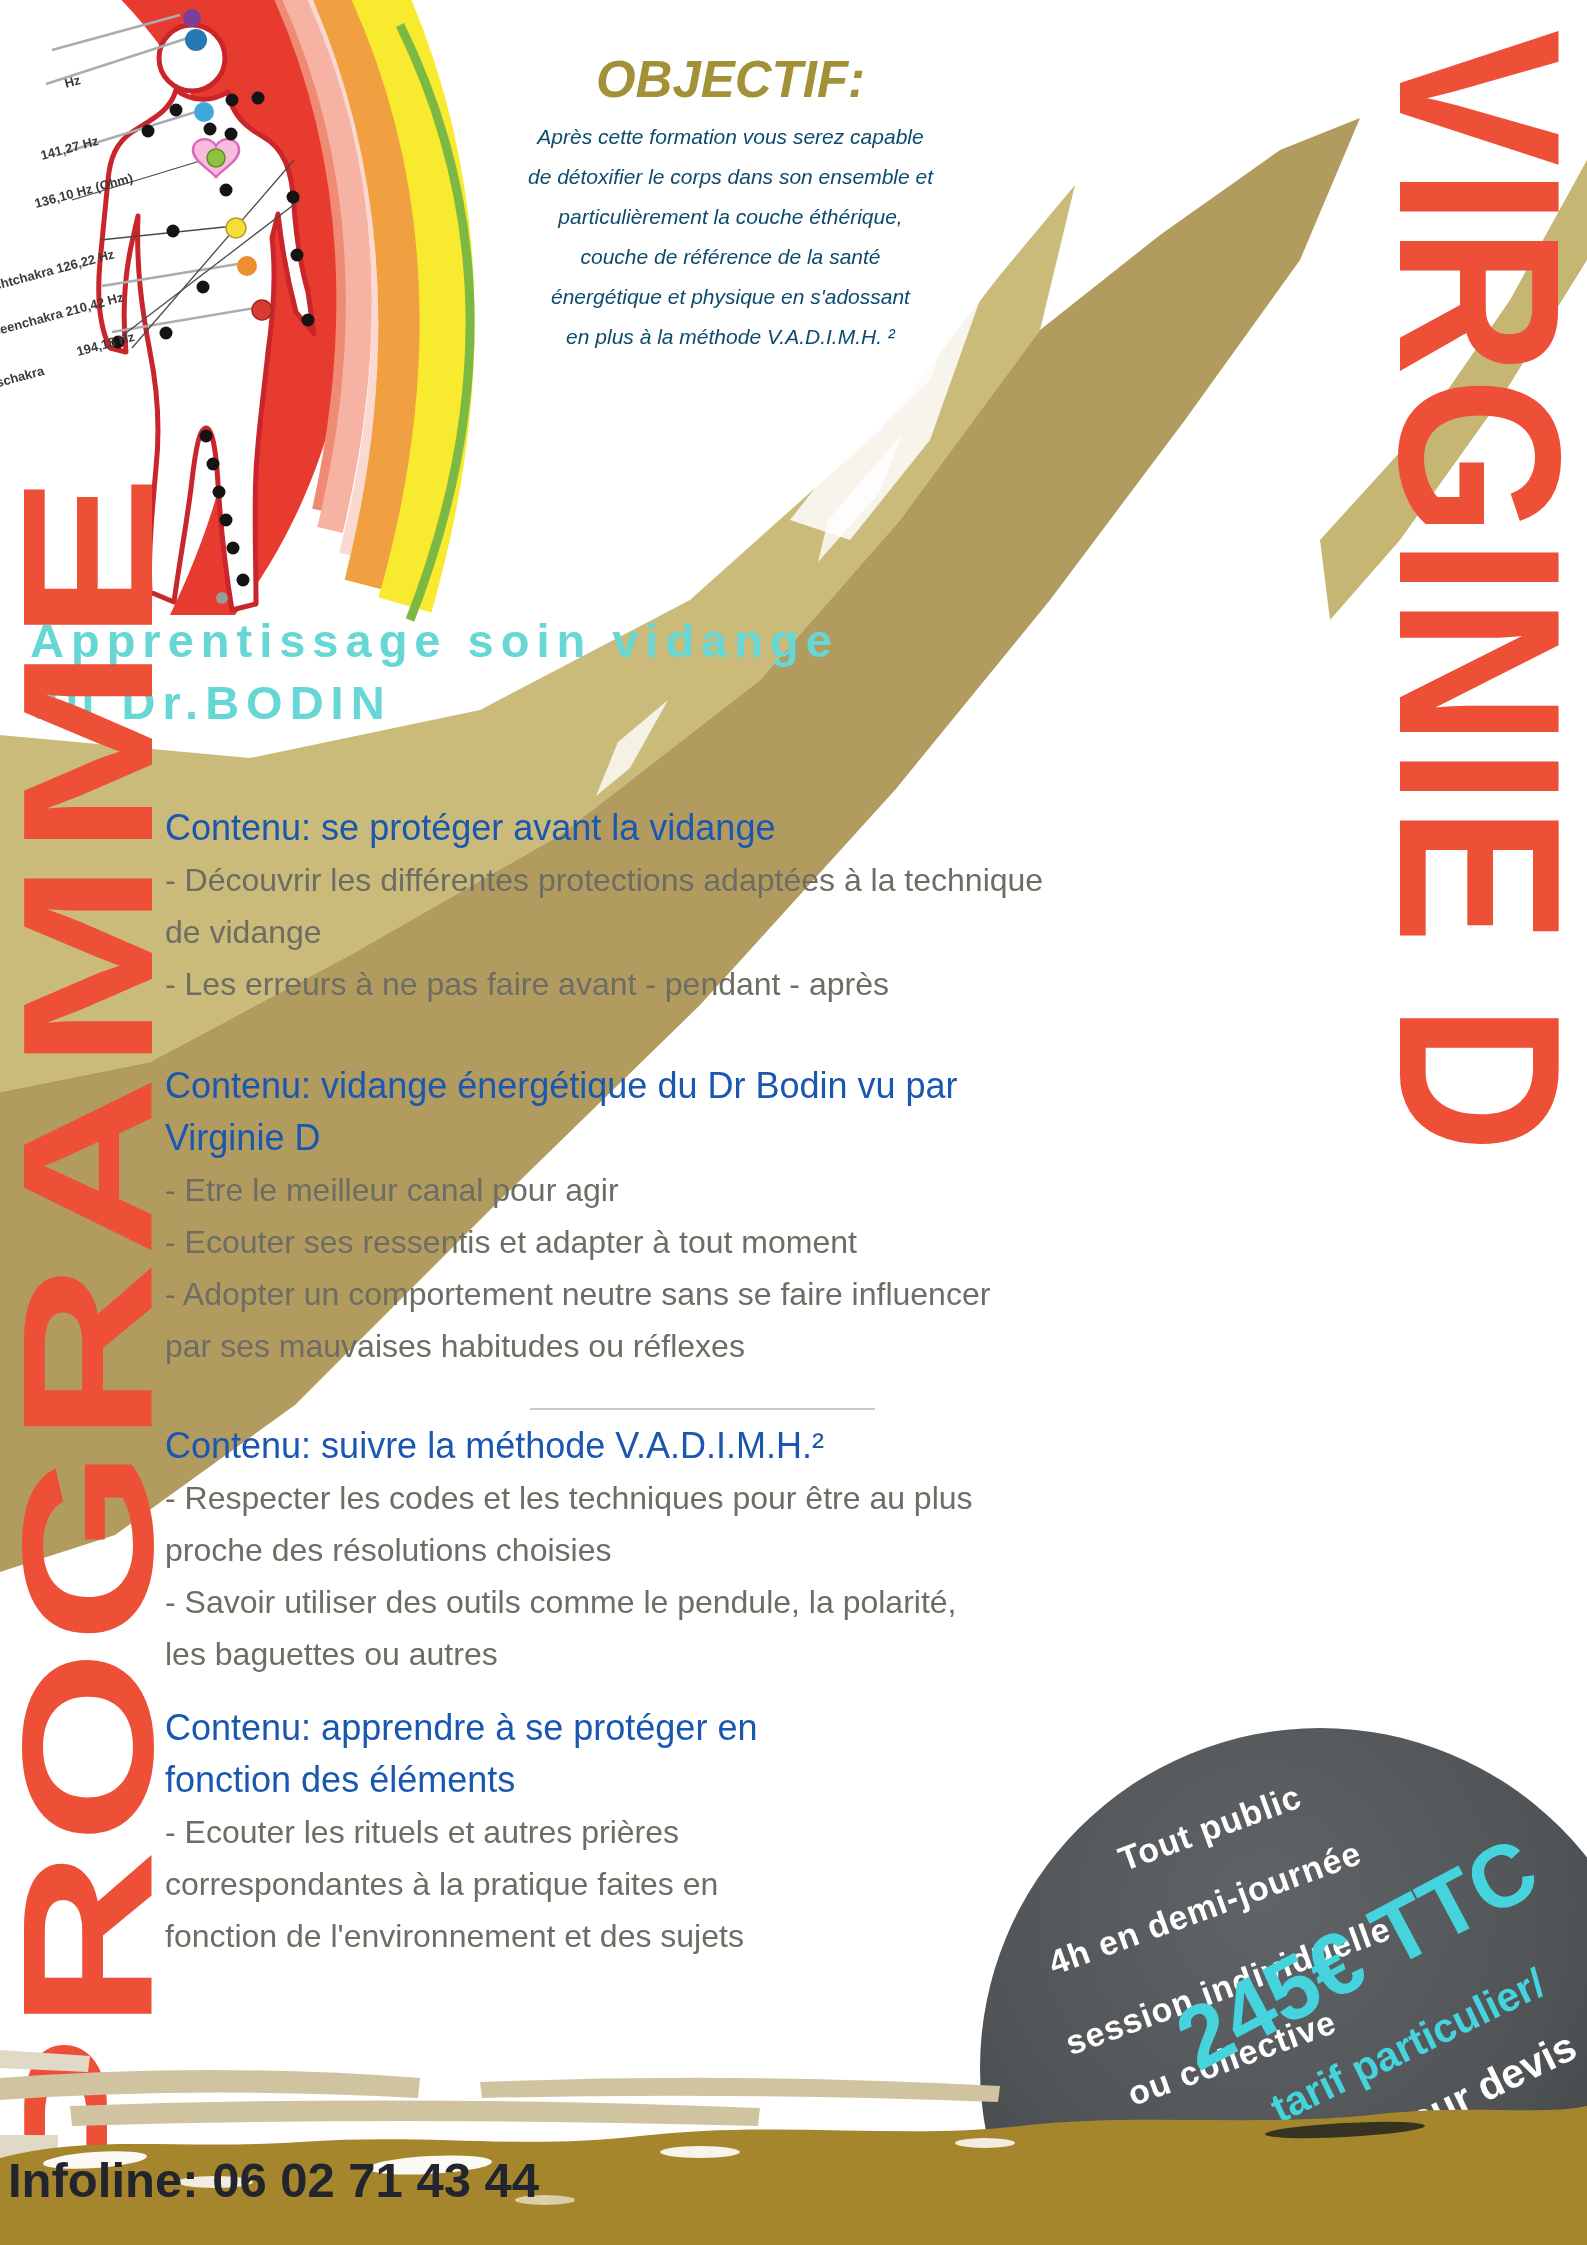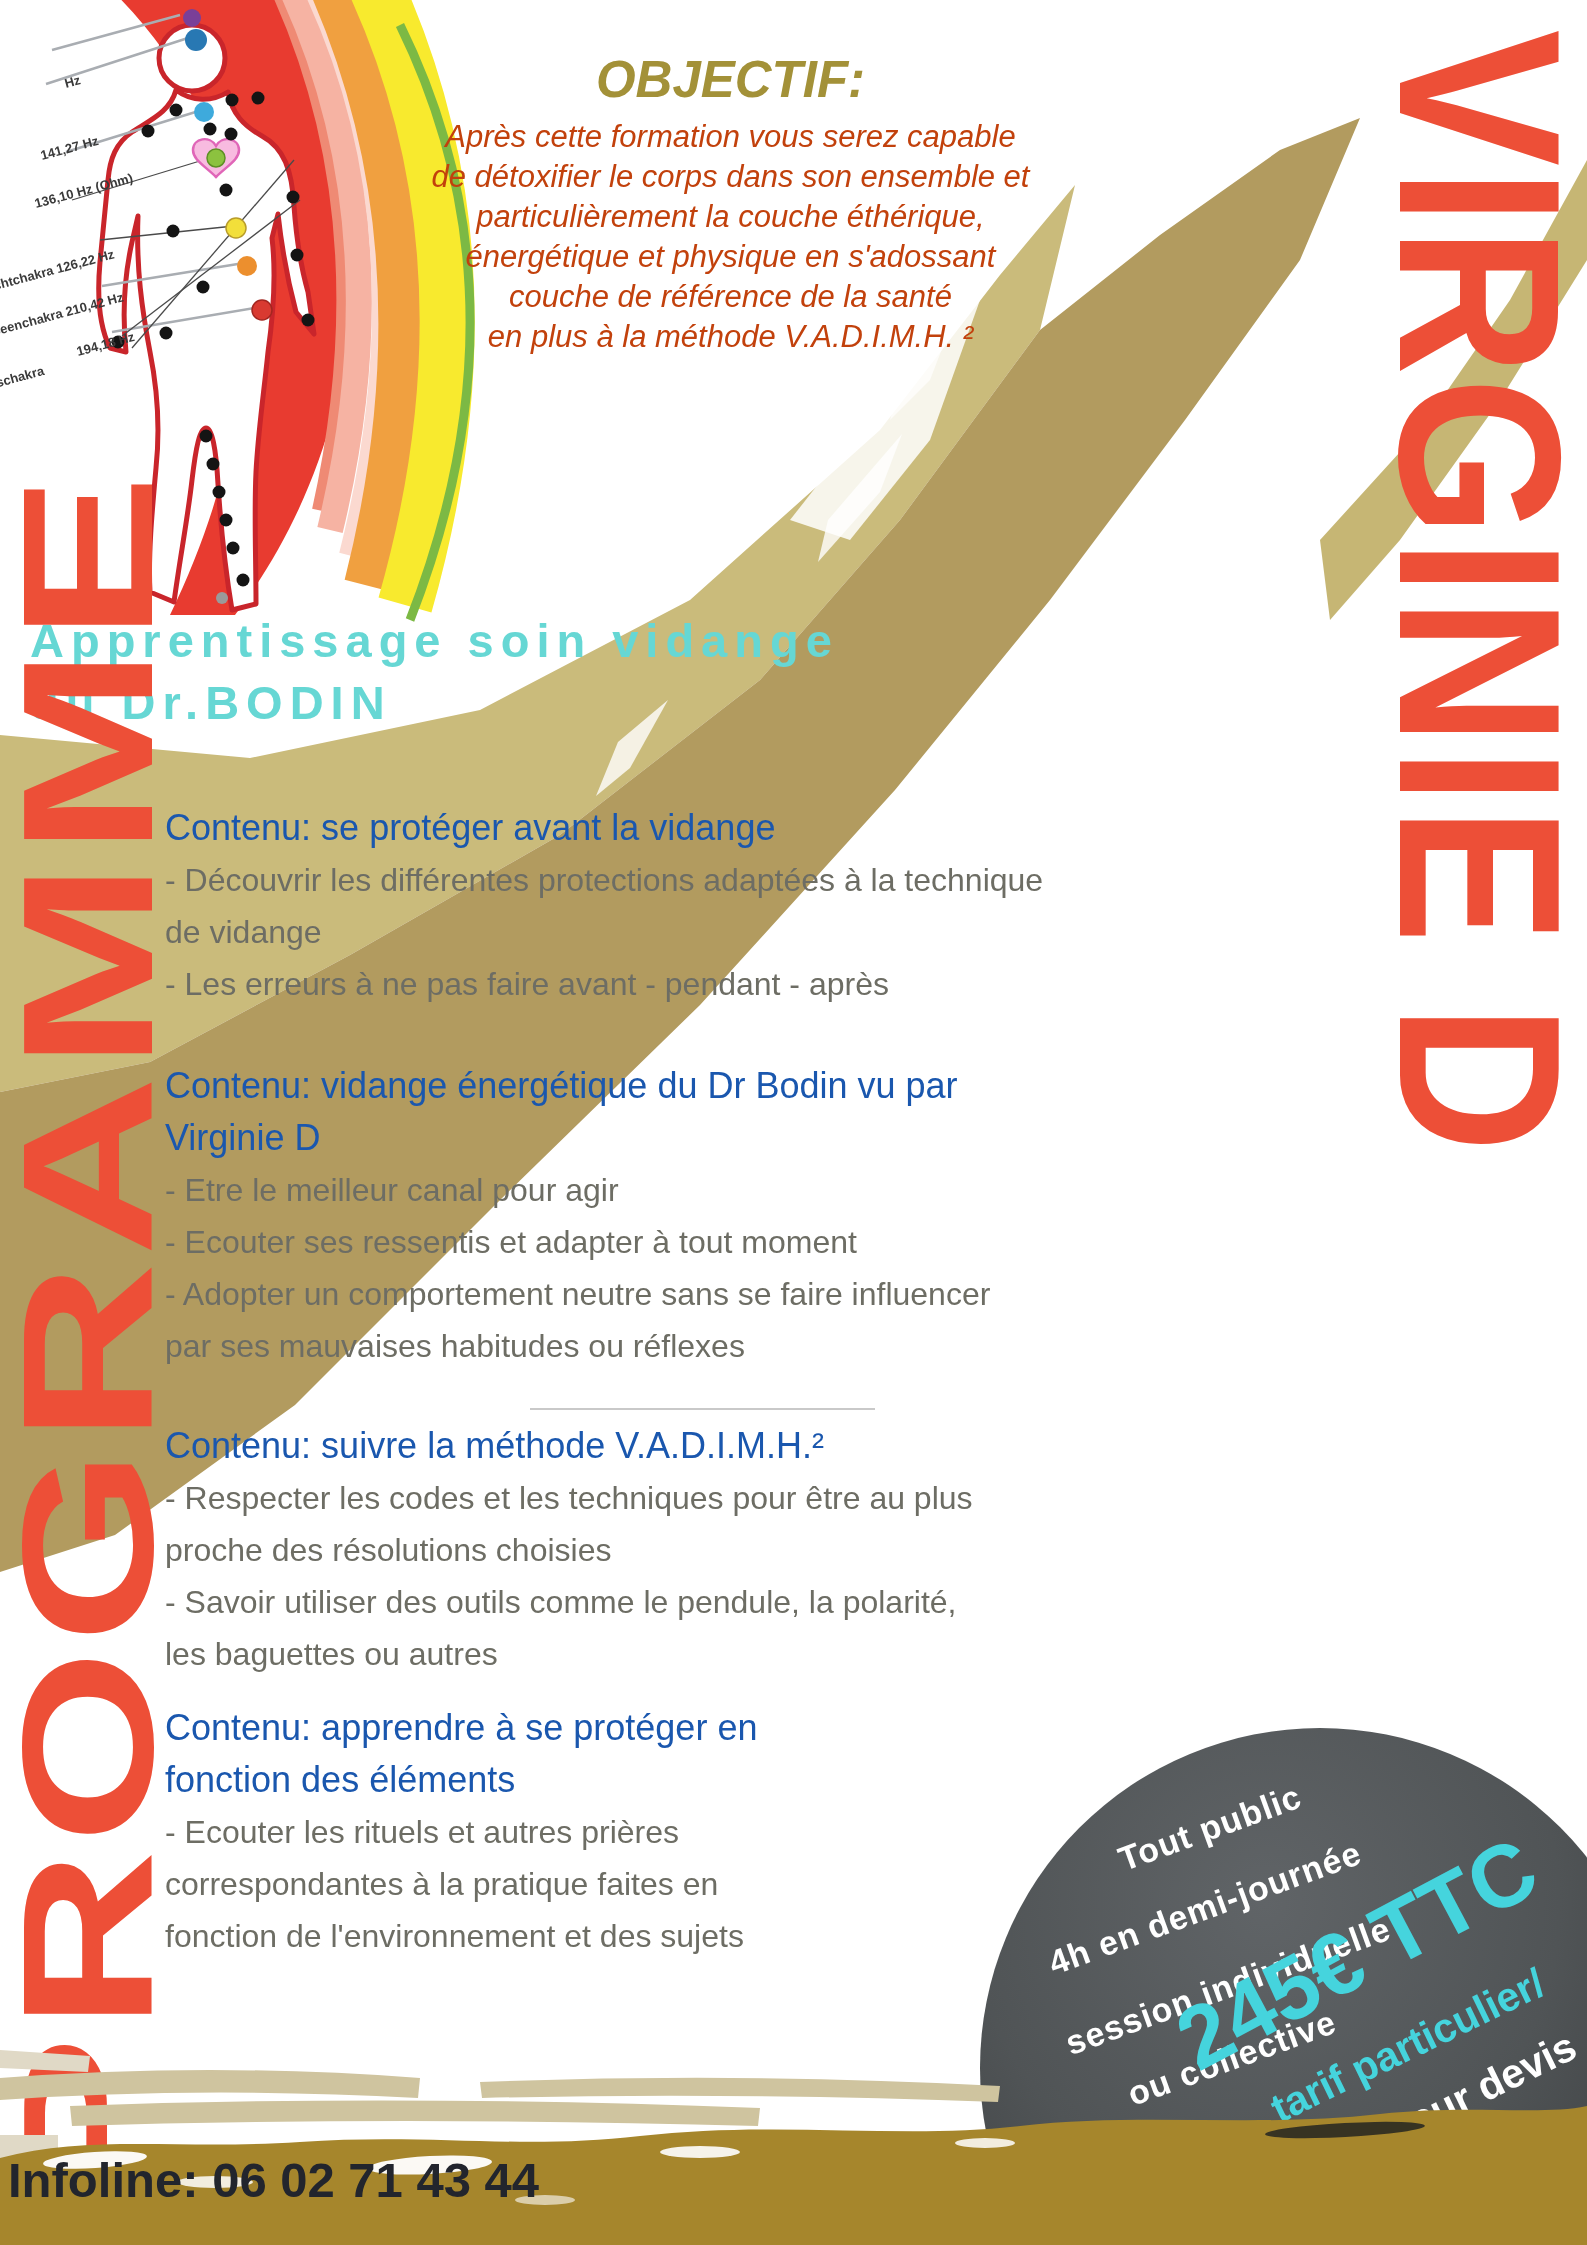--- a/index.html
+++ b/index.html
@@ -4,21 +4,21 @@
 <style>
   html,body{margin:0;padding:0;background:#e9e9e9;}
   .page{position:relative;width:1587px;height:2245px;background:#ffffff;overflow:hidden;
         font-family:"Liberation Sans",sans-serif;}
   svg{display:block;}
   .abs{position:absolute;}
 
   
   .objective{position:absolute;left:398px;top:50px;width:665px;text-align:center;}
   .objective-heading{font-size:51px;font-weight:800;font-style:italic;color:#a39138;margin-bottom:8px;}
-  .objective-line{font-size:31px;line-height:40px;font-style:italic;color:#c2410c;font-weight:400;}
+  .objective-line{font-size:21px;line-height:40px;font-style:italic;color:#0c4a6e;font-weight:400;}
 
   
   .main-title{position:absolute;left:30px;top:610px;color:#66d7d4;font-size:47px;font-weight:700;
               letter-spacing:7px;line-height:62px;white-space:nowrap;}
 
   
   .vertical-left{position:absolute;left:88px;top:1336px;color:#ed4f37;font-size:250px;font-weight:800;
                  white-space:nowrap;letter-spacing:6px;
                  transform:translate(-50%,-50%) rotate(-90deg) scaleY(0.74);}
   .vertical-right{position:absolute;left:1480px;top:592px;color:#ed4f37;font-size:205px;font-weight:800;
@@ -137,22 +137,22 @@
     <text class="chakra-label" x="-14" y="338" transform="rotate(-15 -14 338)">gbeenchakra   210,42 Hz</text>
     <text class="chakra-label" x="78" y="356" transform="rotate(-15 78 356)">194,18 Hz</text>
     <text class="chakra-label" x="-20" y="392" transform="rotate(-15 -20 392)">asischakra</text>
   </svg>
 
   <div class="objective">
     <div class="objective-heading">OBJECTIF:</div>
     <div class="objective-line">Après cette formation vous serez capable</div>
     <div class="objective-line">de détoxifier le corps dans son ensemble et</div>
     <div class="objective-line">particulièrement la couche éthérique,</div>
+    <div class="objective-line">couche de référence de la santé</div>
     <div class="objective-line">énergétique et physique en s'adossant</div>
-    <div class="objective-line">couche de référence de la santé</div>
     <div class="objective-line">en plus à la méthode V.A.D.I.M.H. ²</div>
   </div>
 
   <div class="main-title">
     <div>Apprentissage soin vidange</div>
     <div>du Dr.BODIN</div>
   </div>
 
   <div class="vertical-right">VIRGINIE D</div>
 

